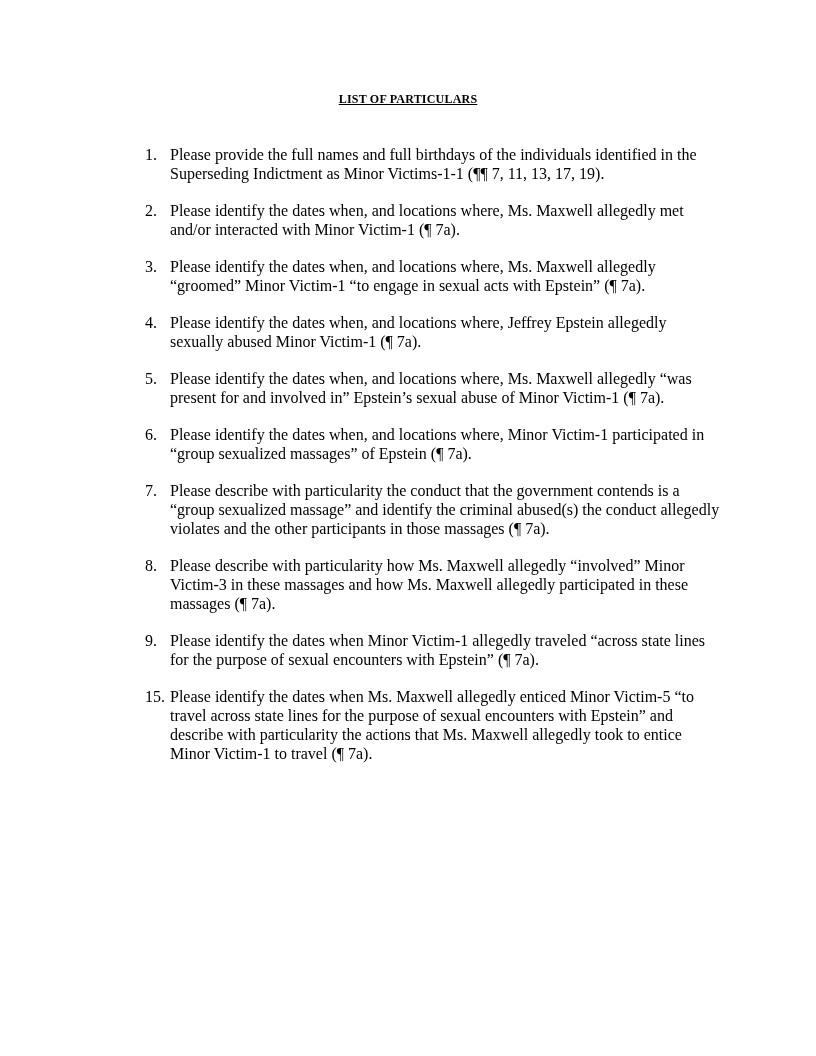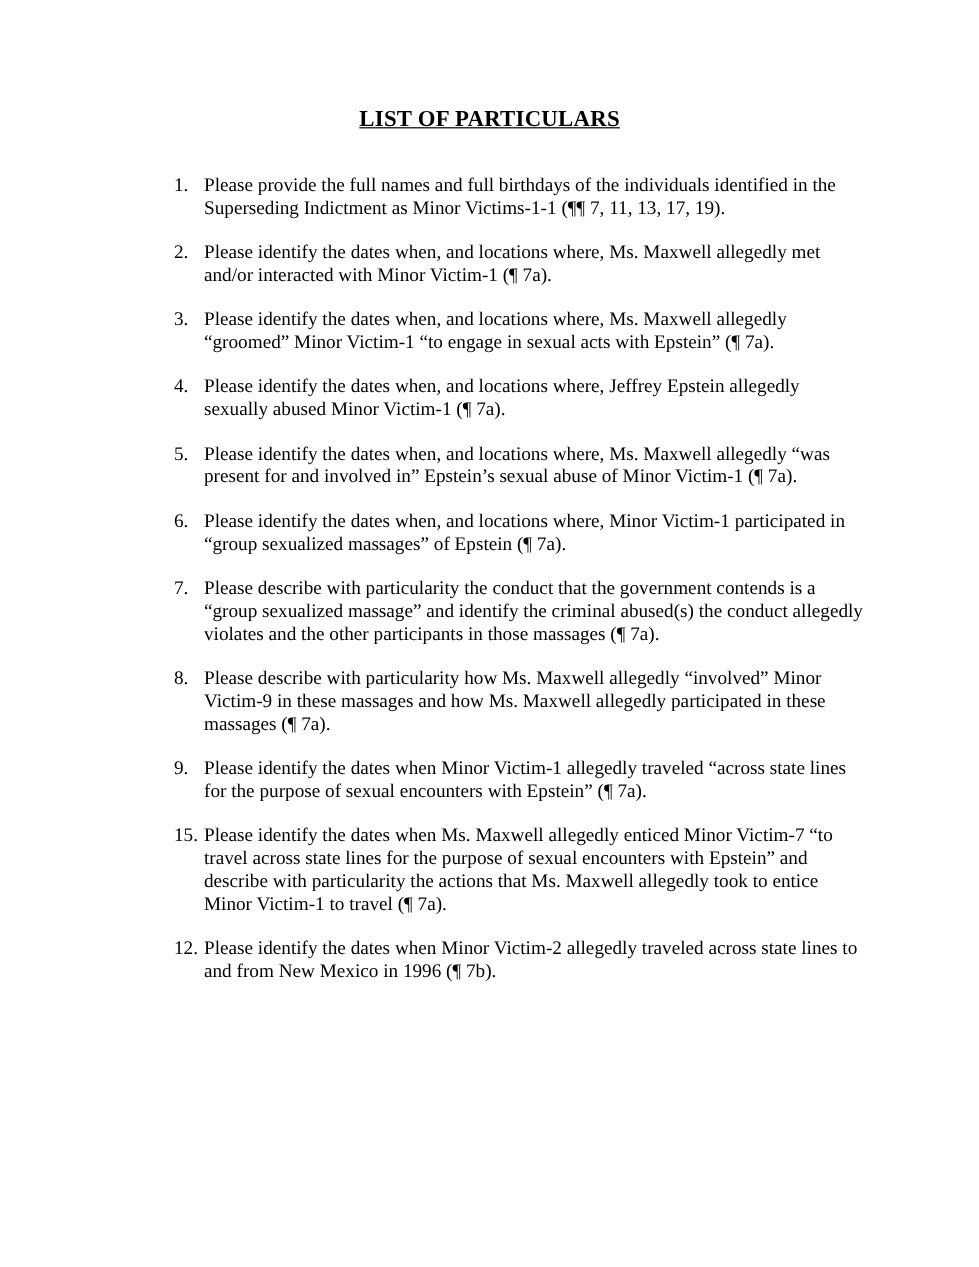--- a/index.html
+++ b/index.html
@@ -15,21 +15,21 @@
     background: #ffffff;
     box-sizing: border-box;
     padding: 90px 96px 0 96px;
     font-family: "Liberation Serif", serif;
     font-size: 16px;
     line-height: 19px;
     color: #000000;
     overflow: hidden;
   }
   .title {
-    font-size: 19px;
+    font-size: 12px;
     font-weight: bold;
     text-decoration: underline;
     text-align: center;
     margin: 0 0 36px 0;
     letter-spacing: 0.2px;
   }
   .list {
     margin-left: 49px;
   }
   .item {
@@ -75,28 +75,24 @@
       <div class="item">
         <span class="num">6.</span>
         <span class="txt">Please identify the dates when, and locations where, Minor Victim-1 participated in “group sexualized massages” of Epstein (¶ 7a).</span>
       </div>
       <div class="item">
         <span class="num">7.</span>
         <span class="txt">Please describe with particularity the conduct that the government contends is a “group sexualized massage” and identify the criminal abused(s) the conduct allegedly violates and the other participants in those massages (¶ 7a).</span>
       </div>
       <div class="item">
         <span class="num">8.</span>
-        <span class="txt">Please describe with particularity how Ms. Maxwell allegedly “involved” Minor Victim-9 in these massages and how Ms. Maxwell allegedly participated in these massages (¶ 7a).</span>
+        <span class="txt">Please describe with particularity how Ms. Maxwell allegedly “involved” Minor Victim-3 in these massages and how Ms. Maxwell allegedly participated in these massages (¶ 7a).</span>
       </div>
       <div class="item">
         <span class="num">9.</span>
         <span class="txt">Please identify the dates when Minor Victim-1 allegedly traveled “across state lines for the purpose of sexual encounters with Epstein” (¶ 7a).</span>
       </div>
       <div class="item">
         <span class="num">15.</span>
-        <span class="txt">Please identify the dates when Ms. Maxwell allegedly enticed Minor Victim-7 “to travel across state lines for the purpose of sexual encounters with Epstein” and describe with particularity the actions that Ms. Maxwell allegedly took to entice Minor Victim-1 to travel (¶ 7a).</span>
-      </div>
-      <div class="item">
-        <span class="num">12.</span>
-        <span class="txt">Please identify the dates when Minor Victim-2 allegedly traveled across state lines to and from New Mexico in 1996 (¶ 7b).</span>
+        <span class="txt">Please identify the dates when Ms. Maxwell allegedly enticed Minor Victim-5 “to travel across state lines for the purpose of sexual encounters with Epstein” and describe with particularity the actions that Ms. Maxwell allegedly took to entice Minor Victim-1 to travel (¶ 7a).</span>
       </div>
     </div>
 </div>
 
 </body></html>

